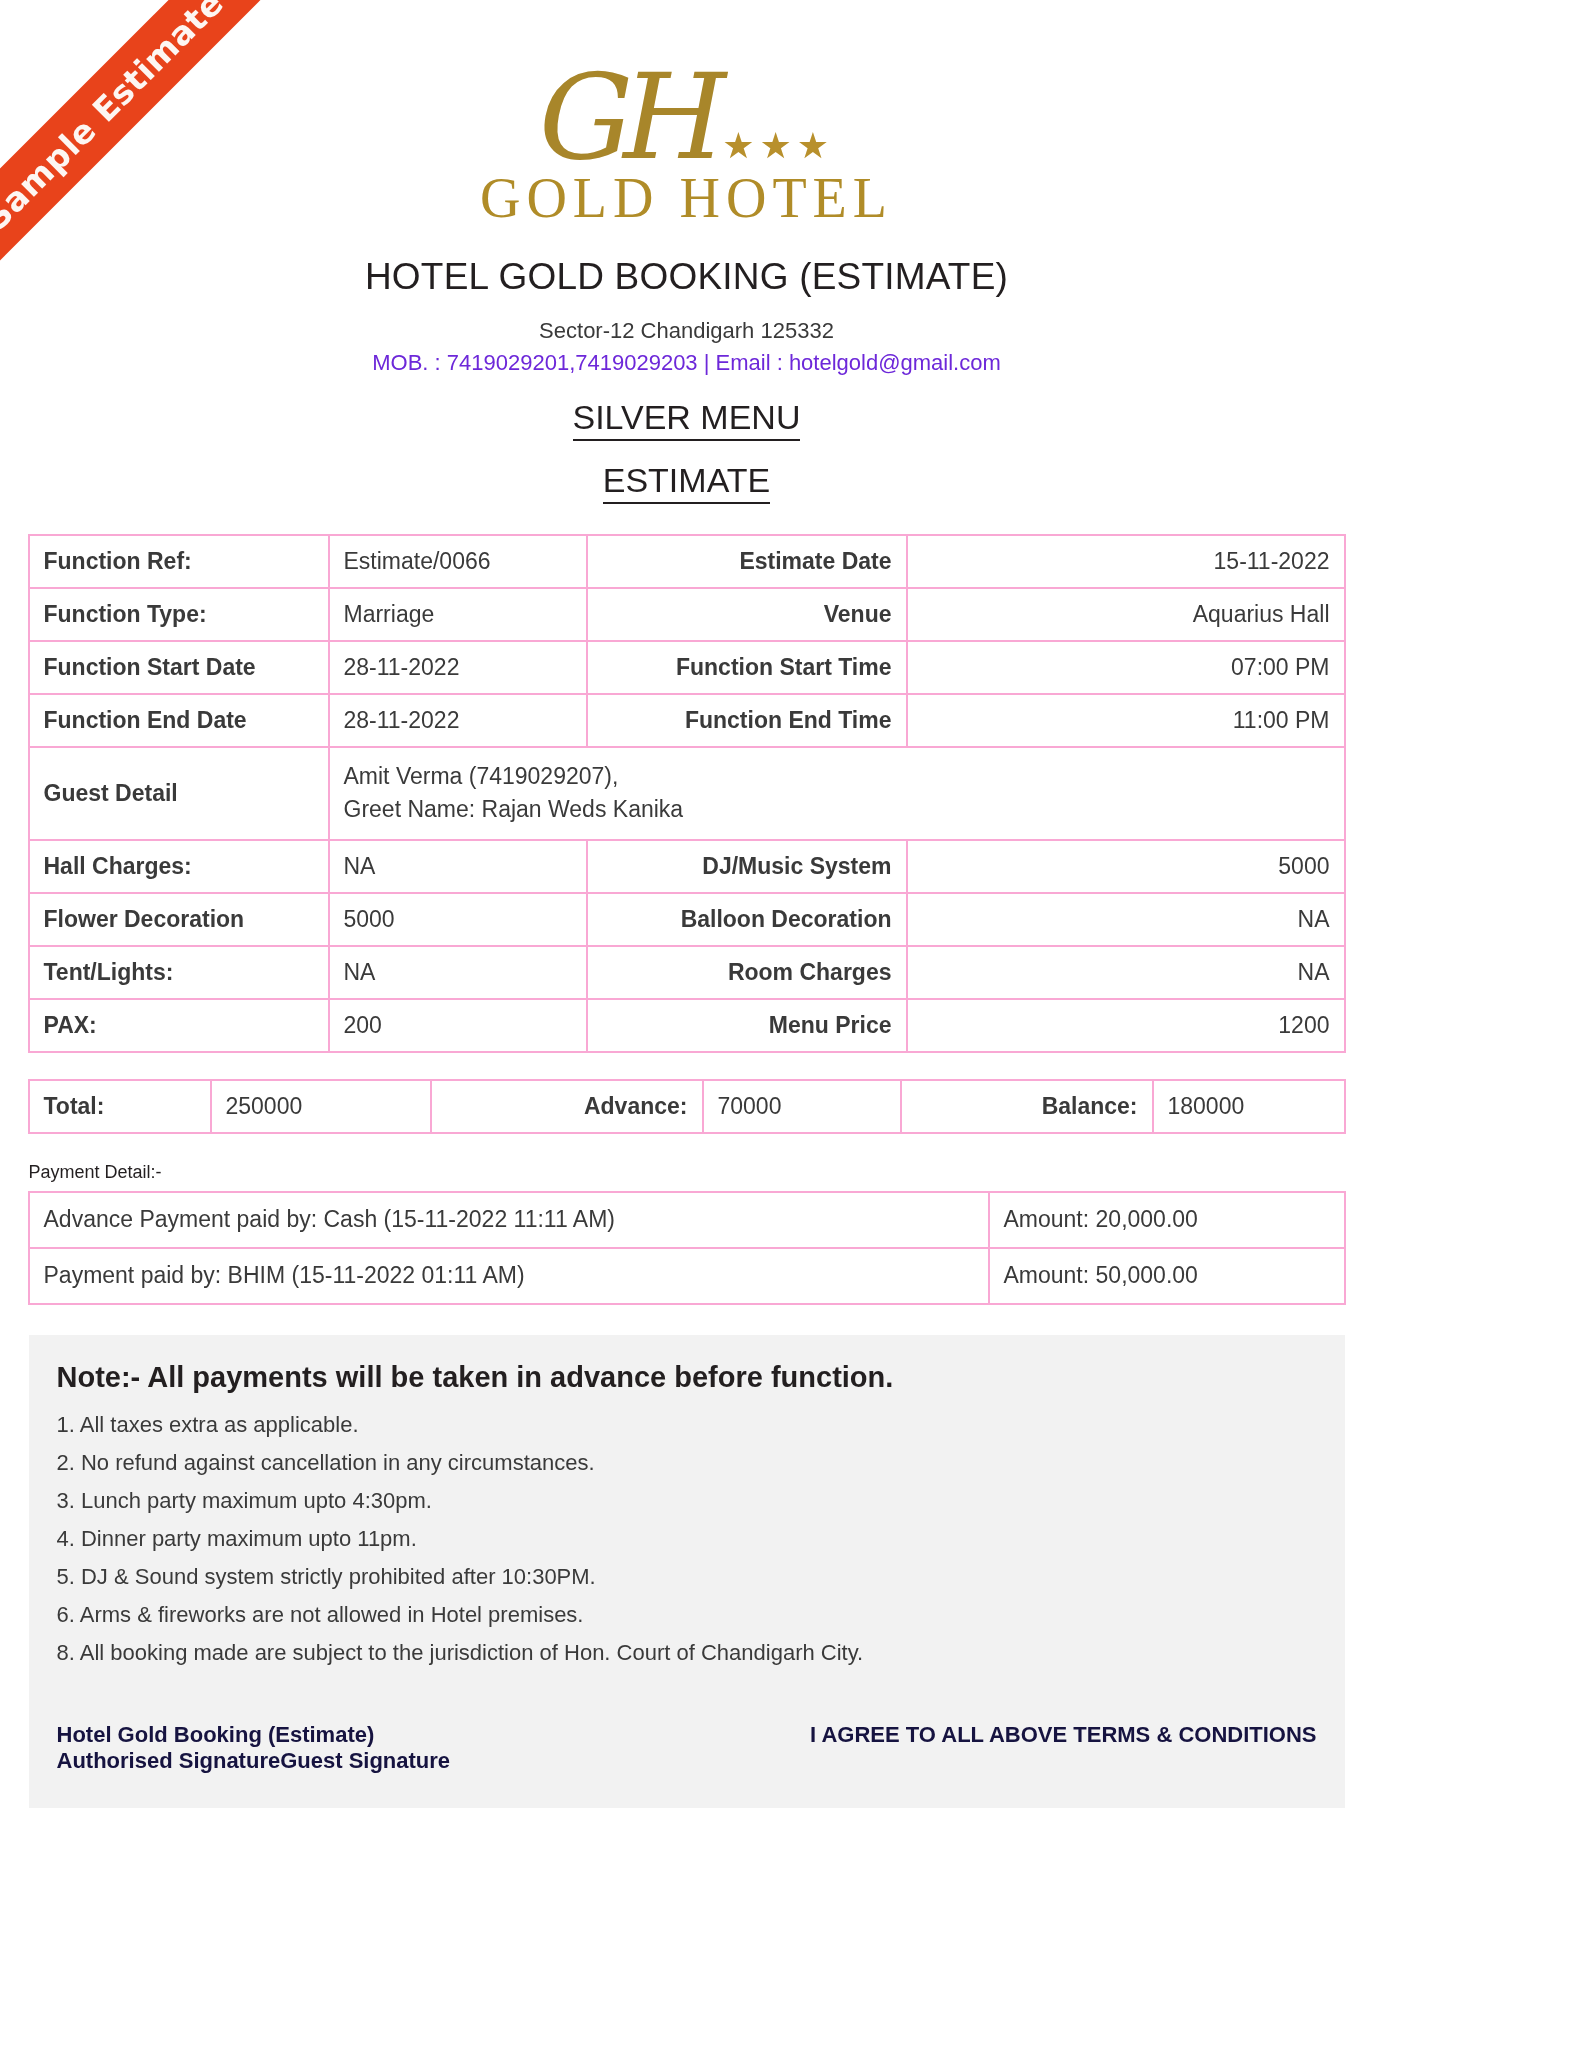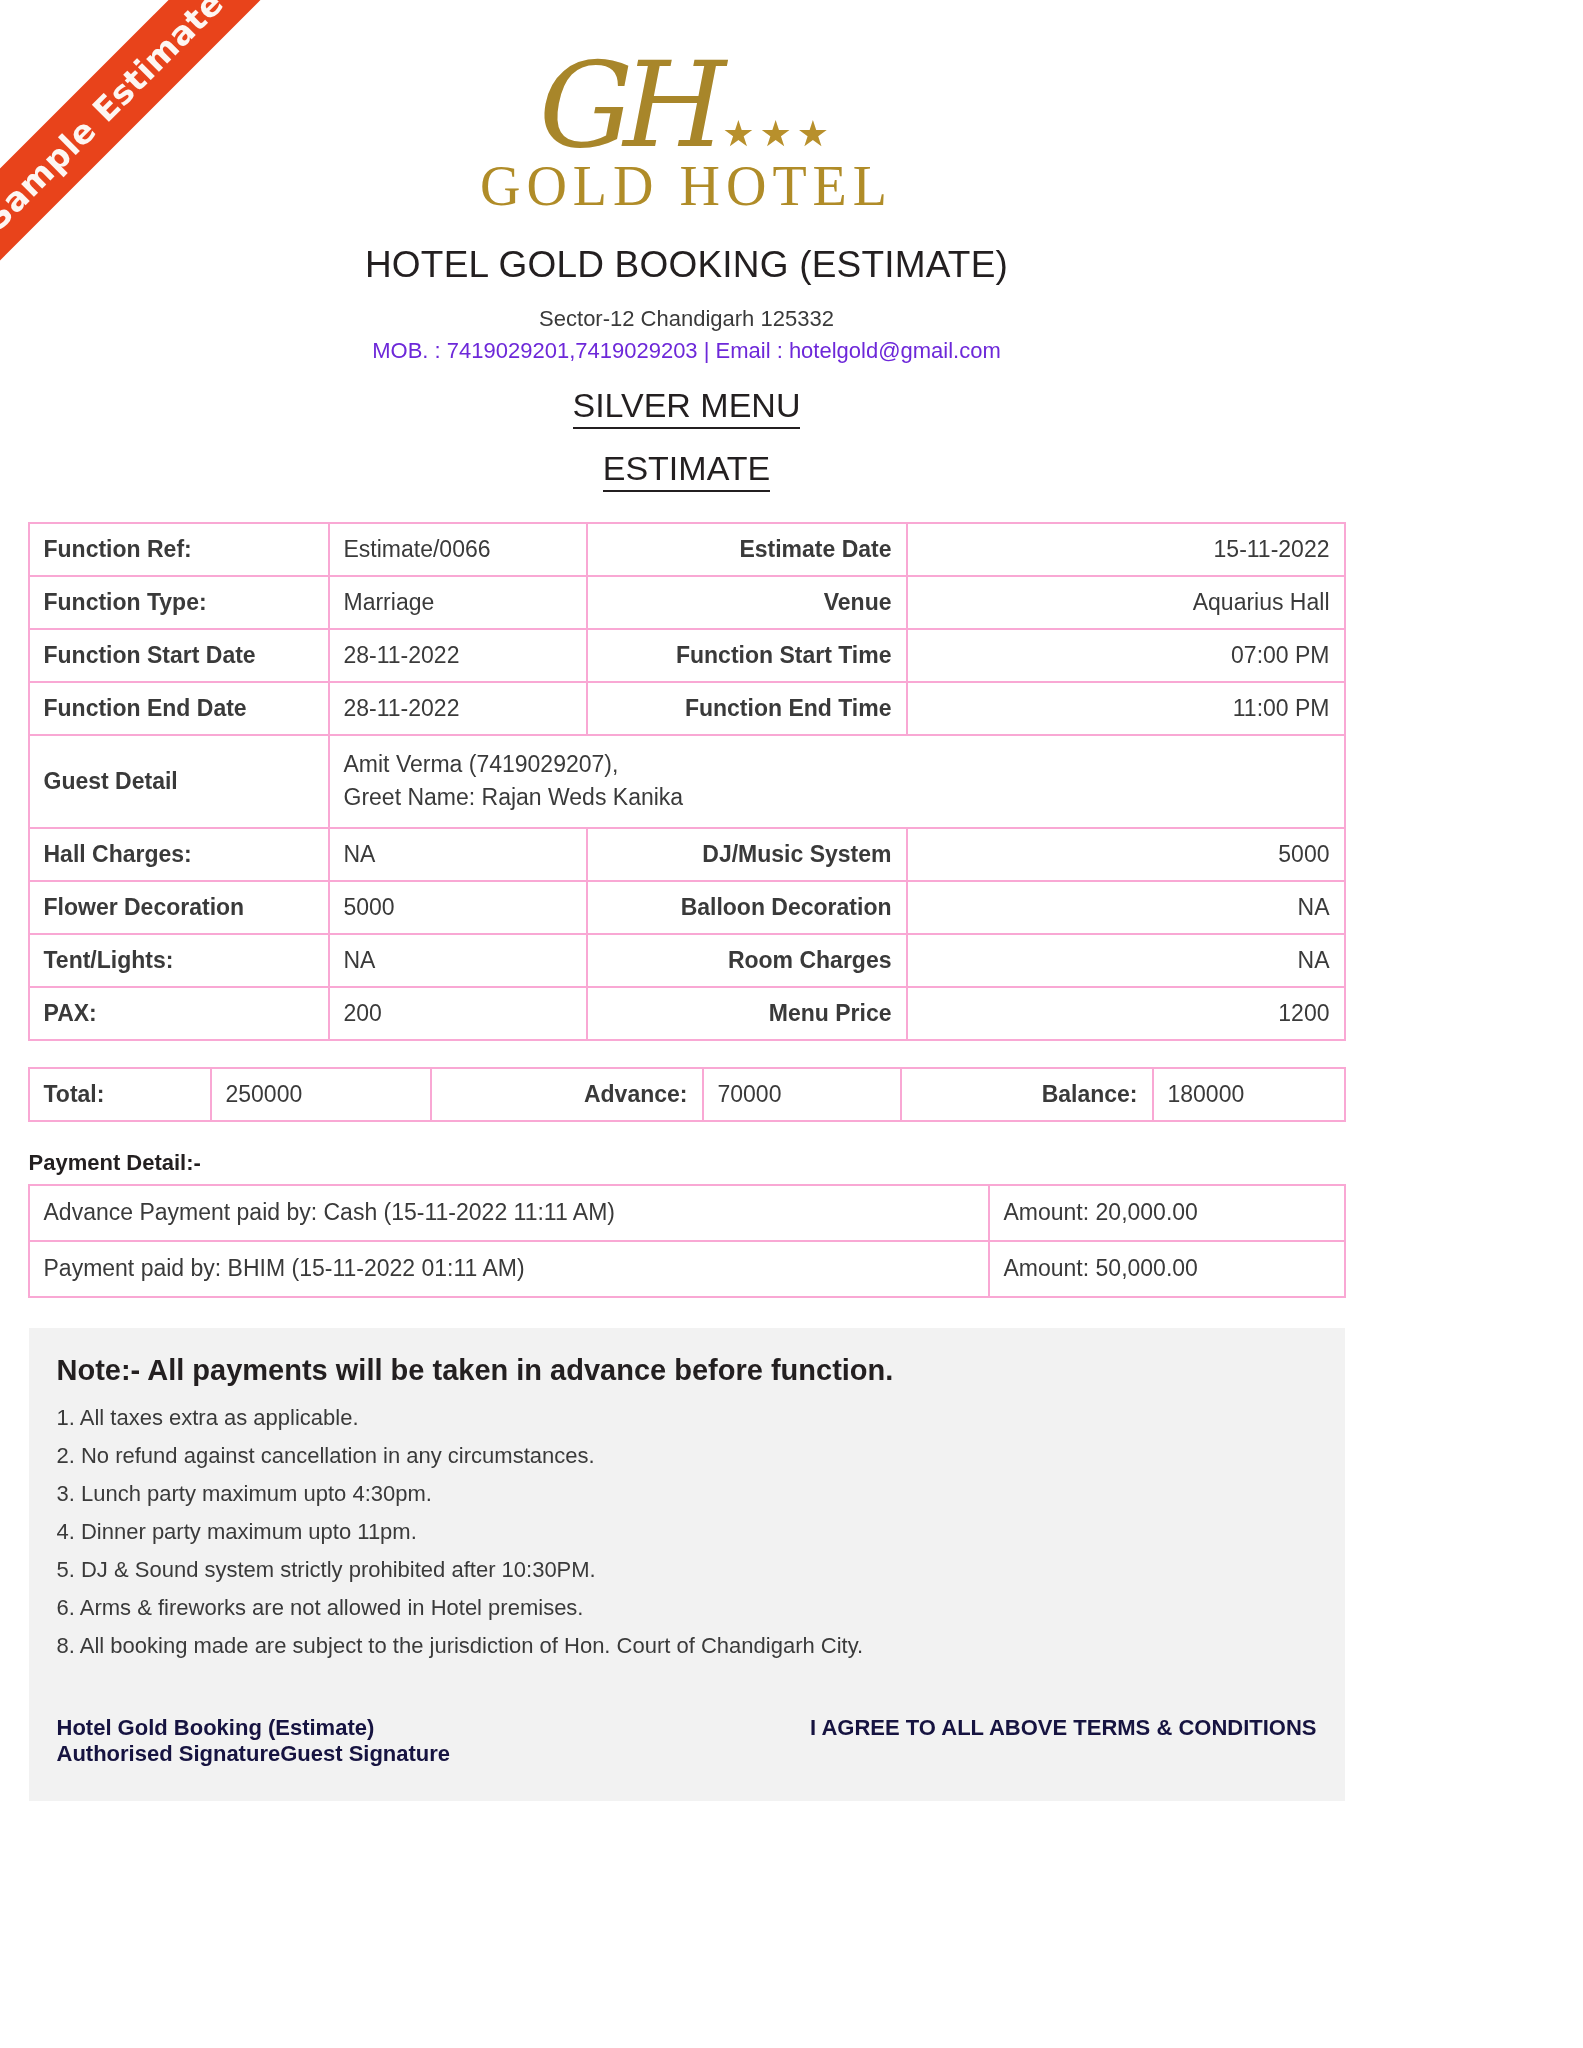--- a/index.html
+++ b/index.html
@@ -35,21 +35,21 @@
     letter-spacing: .5px;
     transform: rotate(-45deg);
     left: -126px;
     top: 78px;
     font-family: "DejaVu Sans", sans-serif;
   }
 
   
   .page {
     width: 1373px;
-    padding: 0;
+    padding: 12px;
   }
 
   
   .logo-block {
     text-align: center;
     padding-top: 46px;
   }
   .logo-mark {
     display: inline-block;
     position: relative;
@@ -150,22 +150,22 @@
   .t2 { width: 220px; }
   .t3 { width: 272px; }
   .t4 { width: 198px; }
   .t5 { width: 252px; }
   .t6 { width: 192px; }
 
   
   .pay-label {
     width: 1316px;
     margin: 28px auto 8px auto;
-    font-size: 22px;
-    font-weight: 700;
+    font-size: 18px;
+    font-weight: 400;
     color: #231f20;
   }
   .pay-tbl td { height: 56px; }
   .p1 { width: 960px; }
   .p2 { width: 356px; }
 
   
   .notes {
     width: 1316px;
     margin: 30px auto 0 auto;

